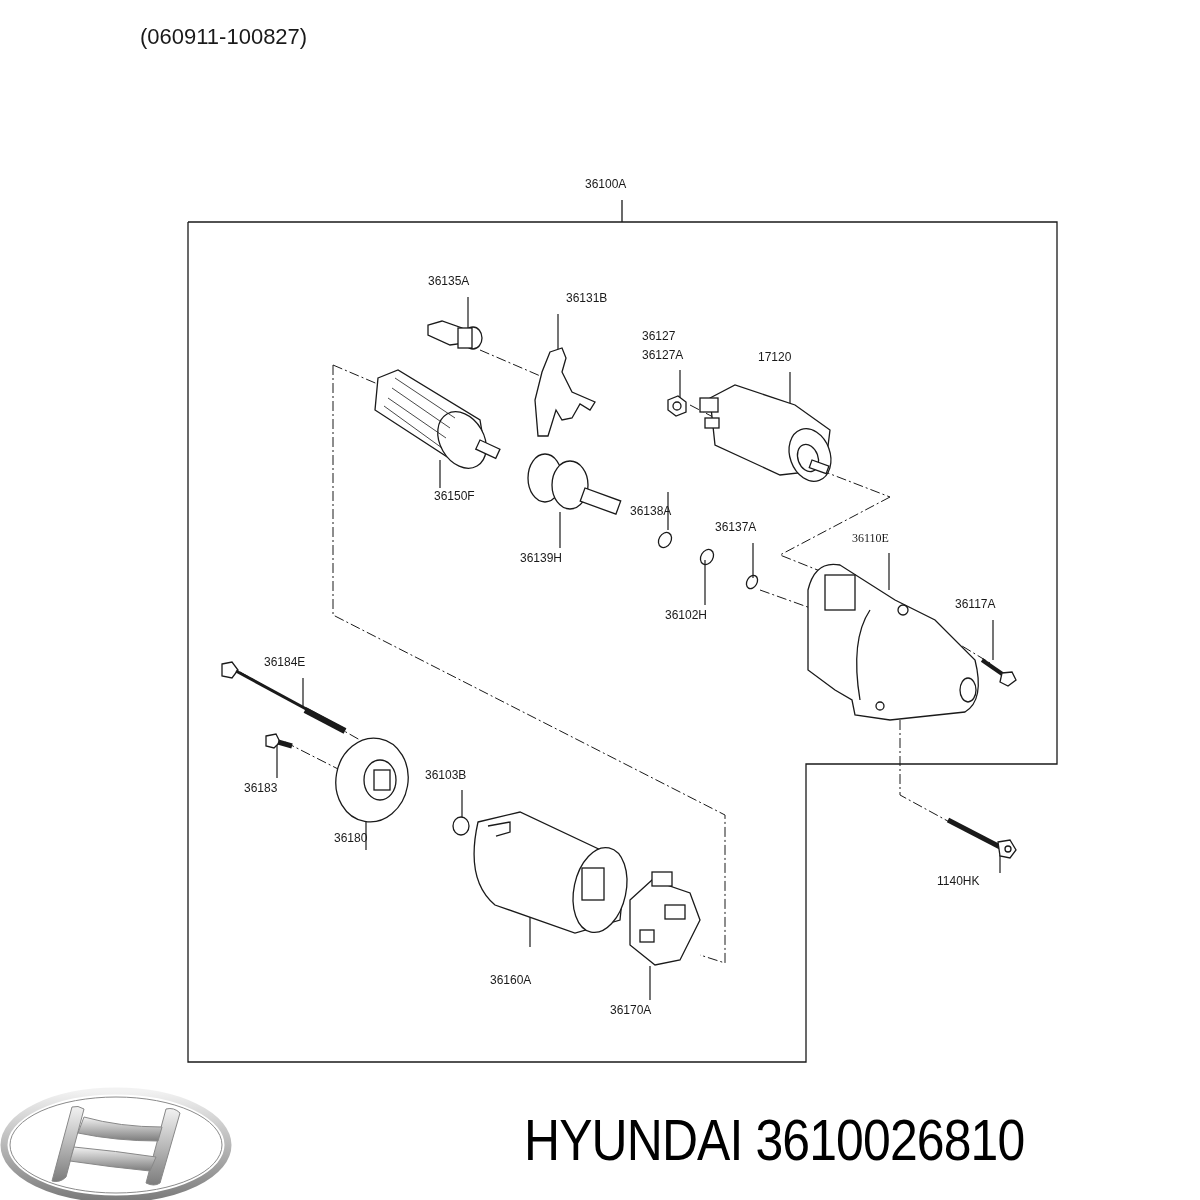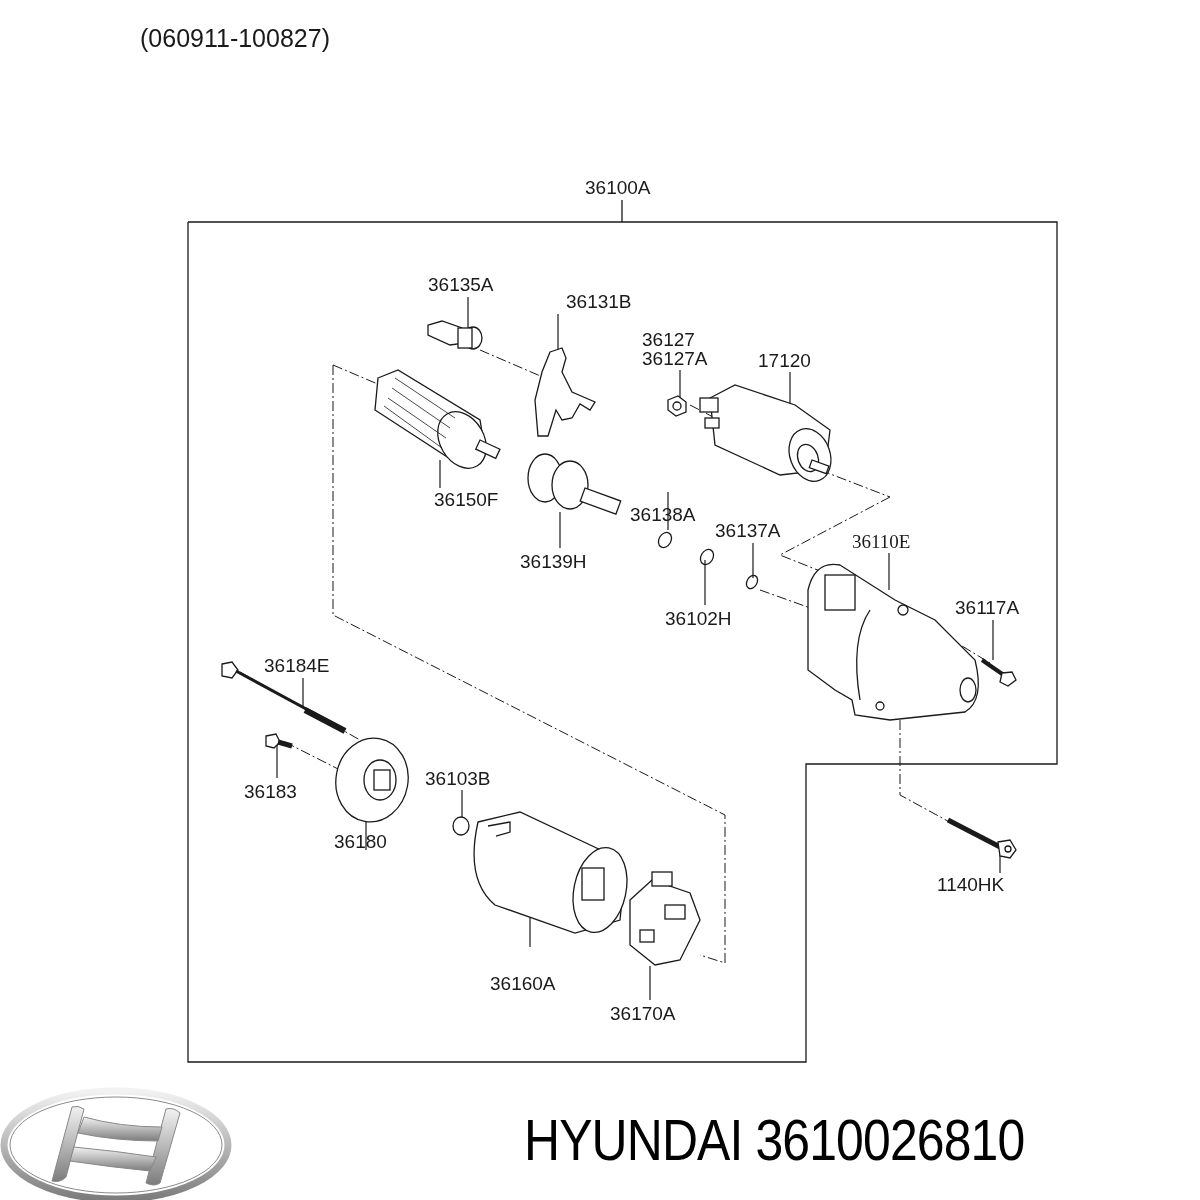--- a/index.html
+++ b/index.html
@@ -1,20 +1,20 @@
 <!DOCTYPE html>
 <html><head>
 <meta charset="utf-8">
 <style>
   html, body { margin: 0; padding: 0; background: #ffffff; }
   body { width: 1200px; height: 1200px; position: relative; overflow: hidden;
          font-family: "Liberation Sans", sans-serif; color: #1a1a1a; }
-  .code { position: absolute; font-size: 19px; font-family: "Liberation Sans", sans-serif;
+  .code { position: absolute; font-size: 12px; font-family: "Liberation Sans", sans-serif;
           color: #1a1a1a; white-space: nowrap; line-height: 1; }
-  .ref { position: absolute; left: 140px; top: 26px; font-size: 25px; text-align: center; }
+  .ref { position: absolute; left: 140px; top: 26px; font-size: 22px; text-align: center; }
   svg.diagram { position: absolute; left: 0; top: 0; }
   .brand-text { position: absolute; left: 524px; top: 1106px; font-size: 58px;
                 font-family: "Liberation Sans", sans-serif; color: #000; letter-spacing: -1px;
                 transform: scaleX(0.86); transform-origin: left top; white-space: nowrap; }
   .logo { position: absolute; left: 0px; top: 1085px; width: 232px; height: 115px; }
 </style>
 </head>
 <body>
 
 <div class="code ref">(060911-100827)</div>

